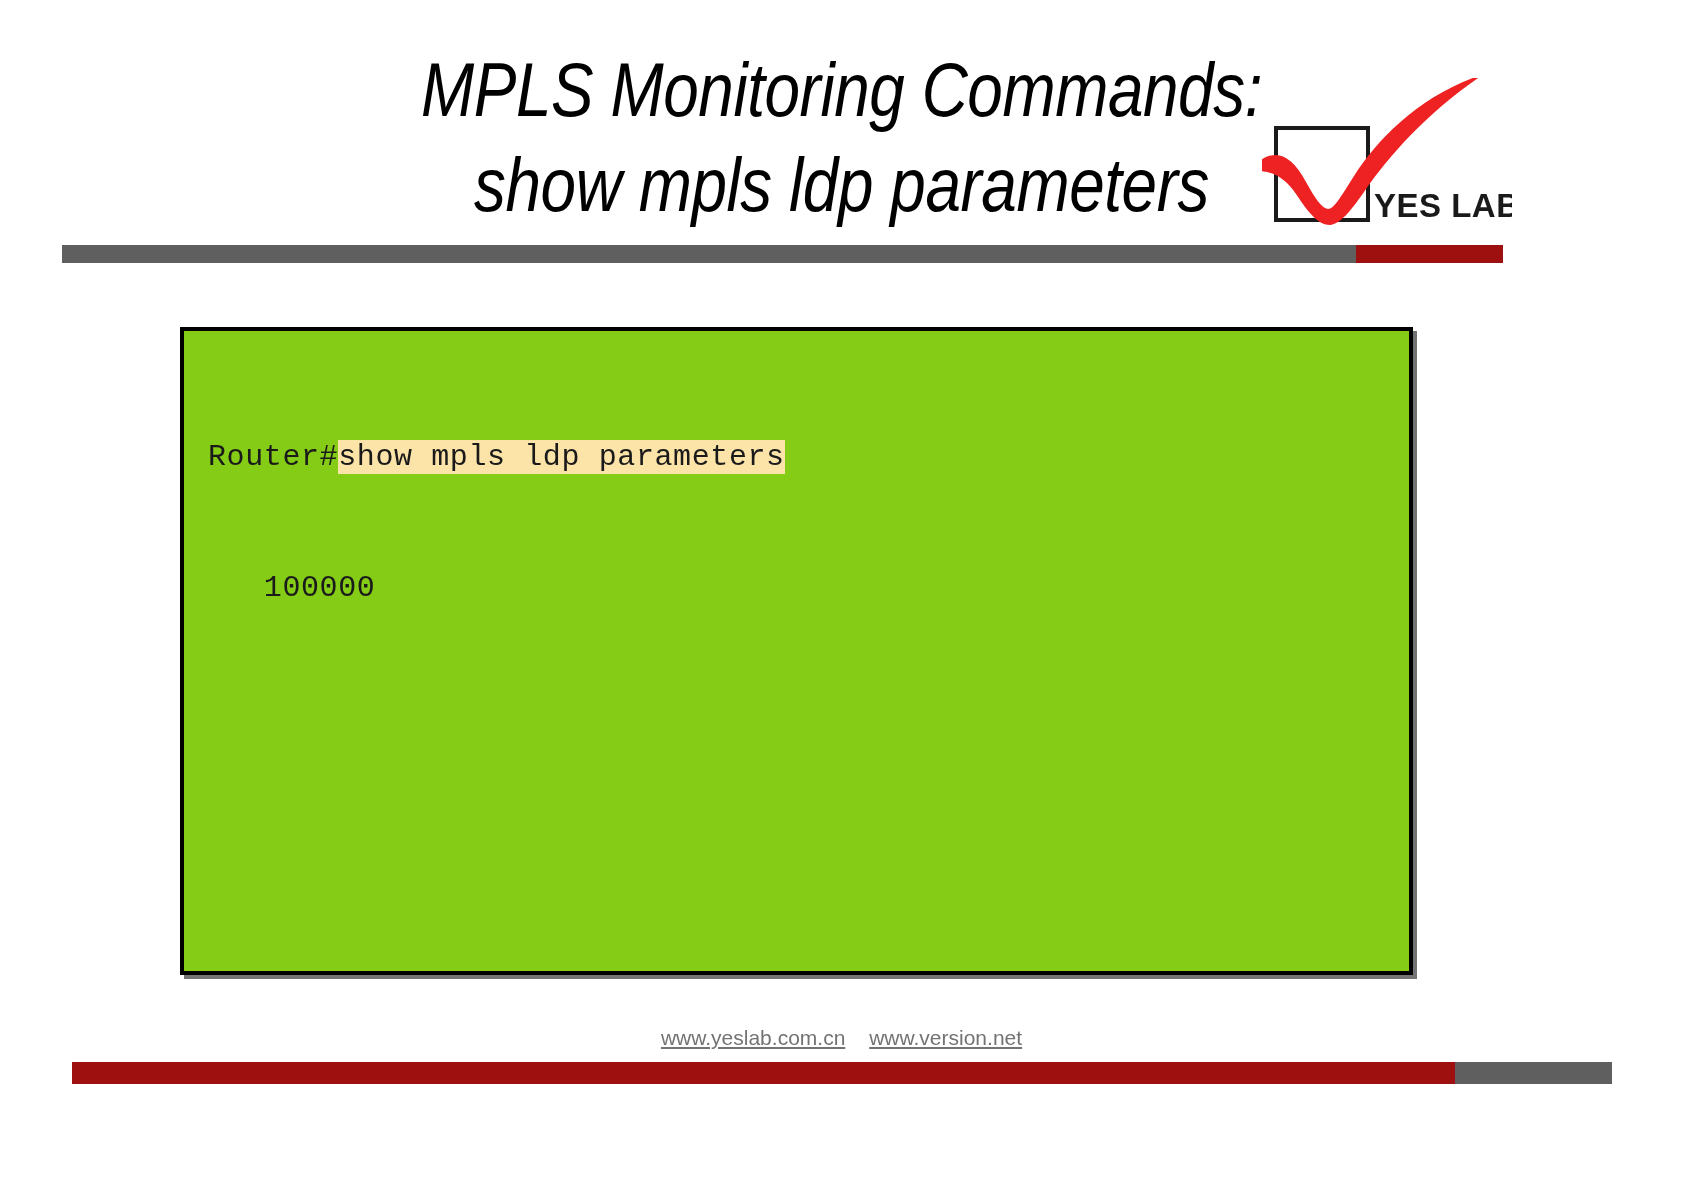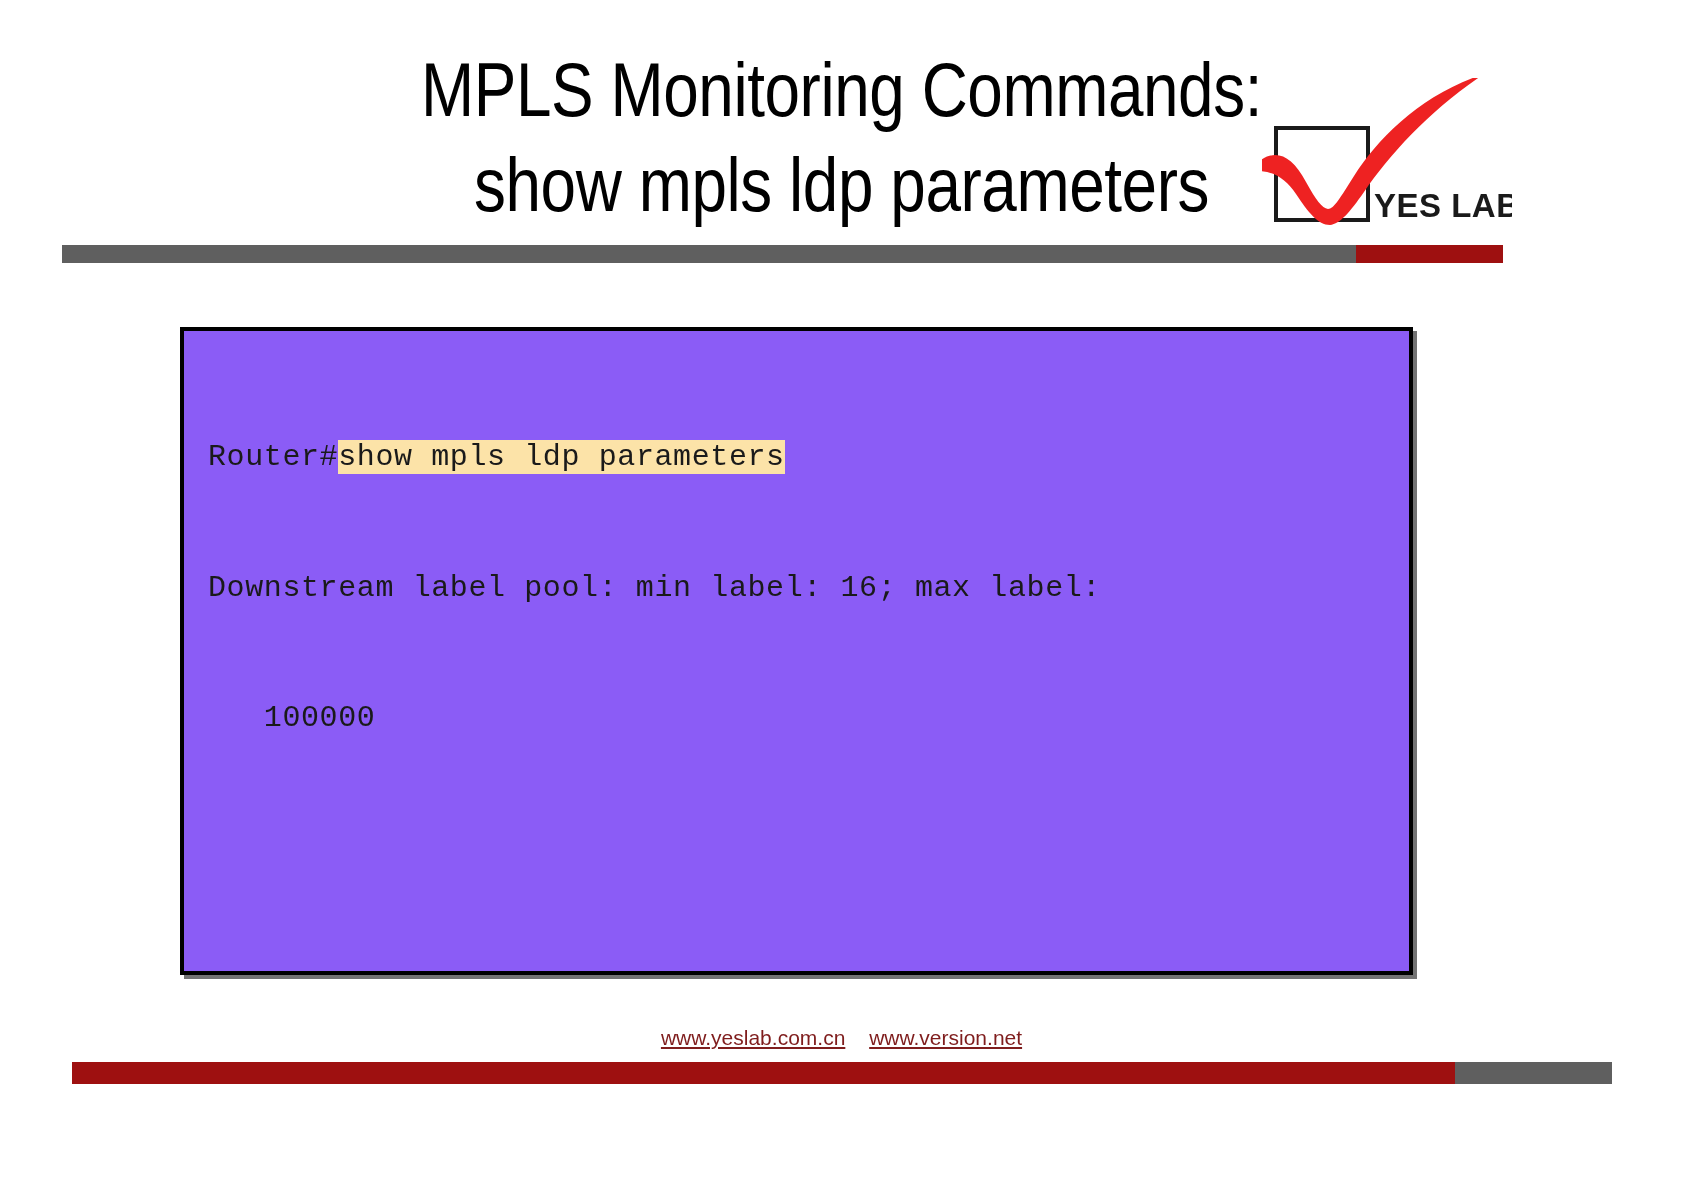--- a/index.html
+++ b/index.html
@@ -15,20 +15,21 @@
     overflow: hidden;
   }
 
   
   #title-block {
     position: absolute;
     left: 0;
     top: 42px;
     width: 1683px;
     text-align: center;
+    font-style: italic;
   }
   .title-line {
     font-family: "Liberation Sans Narrow", "Liberation Sans", sans-serif;
     font-size: 76px;
     line-height: 95px;
     color: #000000;
     font-weight: 400;
     letter-spacing: -0.5px;
     transform: scaleX(0.84);
     transform-origin: center center;
@@ -67,21 +68,21 @@
 
   
   #code-box {
     position: absolute;
     left: 180px;
     top: 327px;
     width: 1233px;
     height: 648px;
     border: 4px solid #000000;
     box-sizing: border-box;
-    background: #8b5cf6;
+    background: #84cc16;
     padding: 18px 18px 0 24px;
     box-shadow: 4px 4px 0 rgba(0,0,0,0.55);
   }
   #code-lines {
     font-family: "Liberation Mono", "DejaVu Sans Mono", monospace;
     font-size: 30px;
     line-height: 43.5px;
     color: #1a1a1a;
     white-space: pre;
     letter-spacing: 0.6px;
@@ -99,21 +100,21 @@
     position: absolute;
     left: 0;
     top: 1026px;
     width: 1683px;
     text-align: center;
     font-size: 21px;
     color: #808080;
   }
   #footer-links a,
   #footer-links span.flink {
-    color: #7f1d1d;
+    color: #737373;
     text-decoration: underline;
     margin: 12px 9px;
     font-family: "Liberation Sans", sans-serif;
   }
 
   
   #footer-rule {
     position: absolute;
     left: 72px;
     top: 1062px;
@@ -149,21 +150,20 @@
 </div>
 
 <div id="header-rule">
   <div id="header-rule-gray"></div>
   <div id="header-rule-red"></div>
 </div>
 
 <div id="code-box">
   <div id="code-lines">
     <div class="code-line"><span>Router#</span><span class="hl">show mpls ldp parameters</span></div>
-    <div class="code-line">Downstream label pool: min label: 16; max label:</div>
     <div class="code-line">   100000</div>
     
     
     
     
     
     
     
     
   </div>

